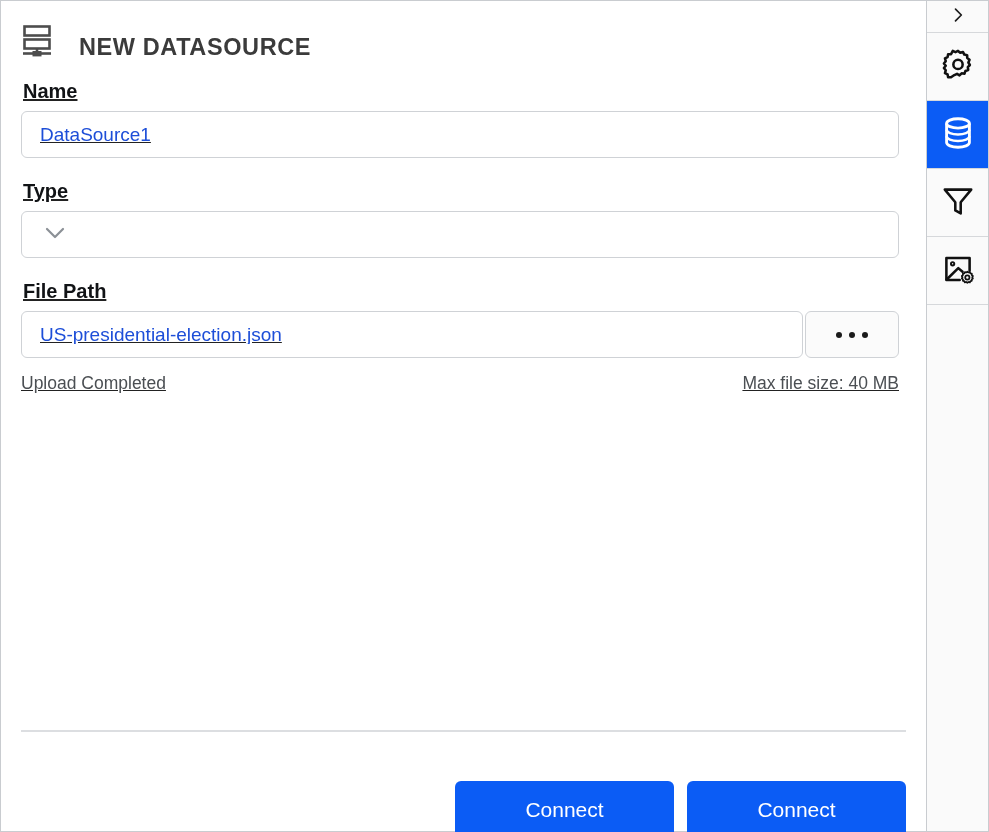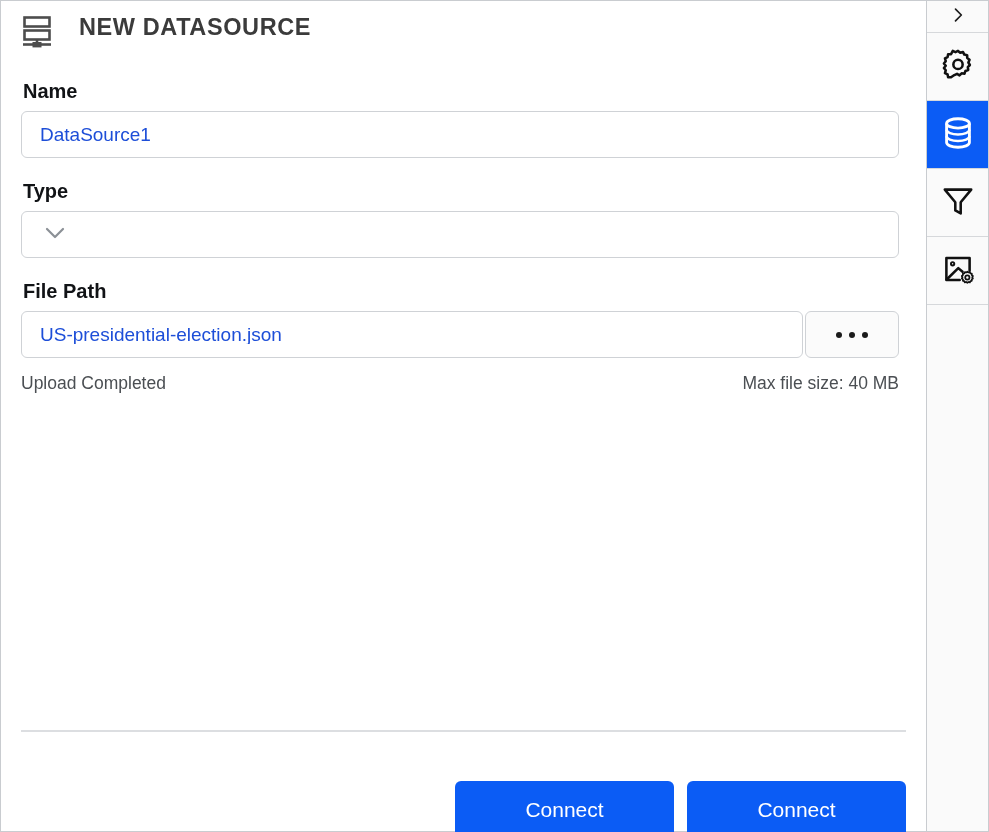--- a/index.html
+++ b/index.html
@@ -29,21 +29,21 @@
     flex: 1 1 auto;
     position: relative;
     background: #ffffff;
     padding: 0;
     min-width: 0;
   }
 
   
   .header {
     display: flex;
-    align-items: flex-start;
+    align-items: flex-end;
     gap: 22px;
     padding: 13px 0 0 20px;
     height: 58px;
   }
   .header-icon {
     width: 36px; height: 36px;
     flex: 0 0 36px;
     display: block;
   }
   .header-title {
@@ -52,20 +52,21 @@
     letter-spacing: 0.6px;
     color: #3b3b3b;
     white-space: nowrap;
     line-height: 1;
     margin-top: 2px;
   }
 
   
   .form {
     padding: 0 20px 0 20px;
+    text-decoration: underline;
   }
   .field-label {
     font-size: 20px;
     font-weight: bold;
     color: #111316;
     margin: 23px 0 9px 2px;
     line-height: 1.05;
   }
   .field-label.first { margin-top: 22px; }
 

